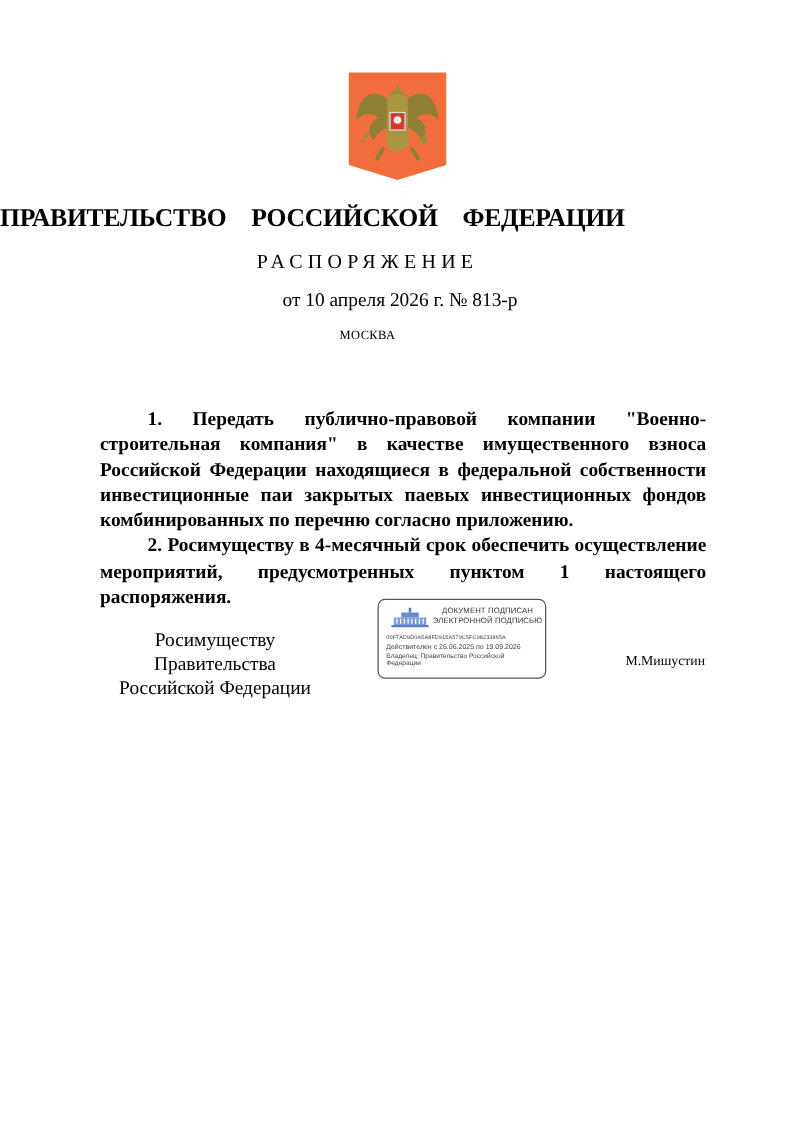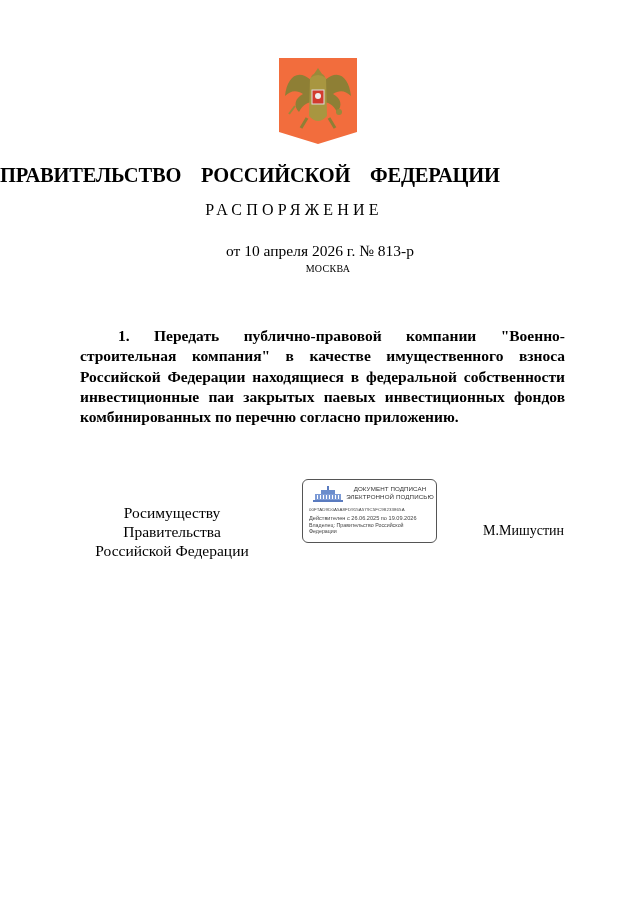--- a/index.html
+++ b/index.html
@@ -3,26 +3,26 @@
 <meta charset="utf-8">
 <style>
   html, body { margin: 0; padding: 0; background: #ffffff; }
   body { width: 640px; height: 905px; position: relative; overflow: hidden;
          font-family: "Liberation Serif", "DejaVu Serif", serif; color: #000; }
   .emblem { position: absolute; left: 277px; top: 56px; width: 82px; height: 90px; }
   .title { position: absolute; left: 0; width: 640px; top: 164px; text-align: left;
            font-weight: bold; font-size: 20.5px; word-spacing: 5px; letter-spacing: -0.2px; }
   .doctype { position: absolute; left: 0; width: 588px; top: 201px; text-align: center;
              font-size: 16px; letter-spacing: 4.2px; }
-  .date { position: absolute; left: 0; width: 640px; top: 232px; text-align: center; font-size: 15.5px; margin-top: 10px; }
-  .city { position: absolute; left: 0; width: 588px; top: 263px; text-align: center; font-size: 10px; letter-spacing: 0.3px; margin-left: 34px; }
+  .date { position: absolute; left: 0; width: 640px; top: 232px; text-align: center; font-size: 15.5px; }
+  .city { position: absolute; left: 0; width: 588px; top: 263px; text-align: center; font-size: 10px; letter-spacing: 0.3px; }
   .body { position: absolute; left: 80px; width: 485px; top: 326px; font-size: 15.5px; line-height: 20.3px; text-align: justify; }
   .body p { margin: 0; text-indent: 38px; font-weight: bold; }
   .sig-title { position: absolute; left: 74px; width: 196px; top: 503px; text-align: center; font-size: 15.5px; line-height: 19px; }
-  .sig-name { position: absolute; right: 76px; top: 523px; font-size: 14px; }
+  .sig-name { position: absolute; right: 76px; top: 523px; font-size: 11px; }
   .stamp { position: absolute; left: 302px; top: 479px; width: 135px; height: 64px; border: 1.5px solid #555;
            border-radius: 6px; box-sizing: border-box; font-family: "Liberation Sans", "DejaVu Sans", sans-serif; color: #333; }
   .stamp-building { position: absolute; left: 10px; top: 6px; width: 30px; height: 16px; }
   .stamp-head { position: absolute; left: 40px; top: 5px; width: 94px; text-align: center; font-size: 6.2px; line-height: 7.5px; letter-spacing: 0.1px; }
   .stamp-cert { position: absolute; left: 6px; top: 27px; font-size: 4.4px; letter-spacing: 0.1px; color: #444; }
   .stamp-valid { position: absolute; left: 6px; top: 35px; font-size: 5.6px; color: #444; }
   .stamp-owner { position: absolute; left: 6px; top: 42px; width: 120px; font-size: 5.3px; line-height: 6.4px; color: #444; }
 </style>
 </head>
 <body>
@@ -43,20 +43,21 @@
   </svg>
 </div>
 
 <div class="title" style="white-space:pre">ПРАВИТЕЛЬСТВО  РОССИЙСКОЙ  ФЕДЕРАЦИИ</div>
 <div class="doctype">РАСПОРЯЖЕНИЕ</div>
 <div class="date">от 10 апреля 2026 г. № 813-р</div>
 <div class="city">МОСКВА</div>
 
 <div class="body">
   <p>1. Передать публично-правовой компании "Военно-строительная компания" в качестве имущественного взноса Российской Федерации находящиеся в федеральной собственности инвестиционные паи закрытых паевых инвестиционных фондов комбинированных по перечню согласно приложению.</p>
+  <p>2. Росимуществу в 4-месячный срок обеспечить осуществление мероприятий, предусмотренных пунктом 1 настоящего распоряжения.</p>
 </div>
 
 <div class="sig-title">
   <div>Росимуществу Правительства</div>
   <div>Российской Федерации</div>
 </div>
 
 <div class="stamp">
   <div class="stamp-building">
     <svg width="30" height="16" viewBox="0 0 30 16">

